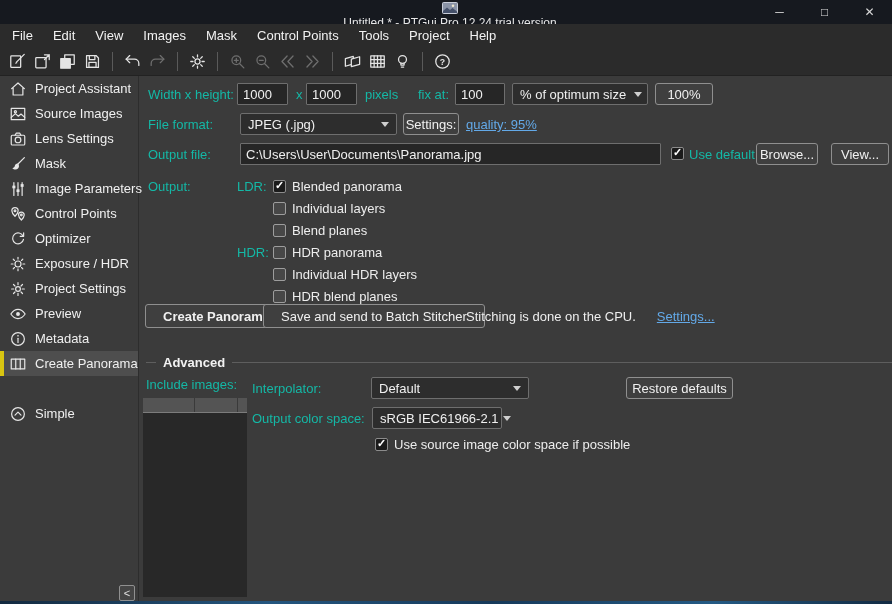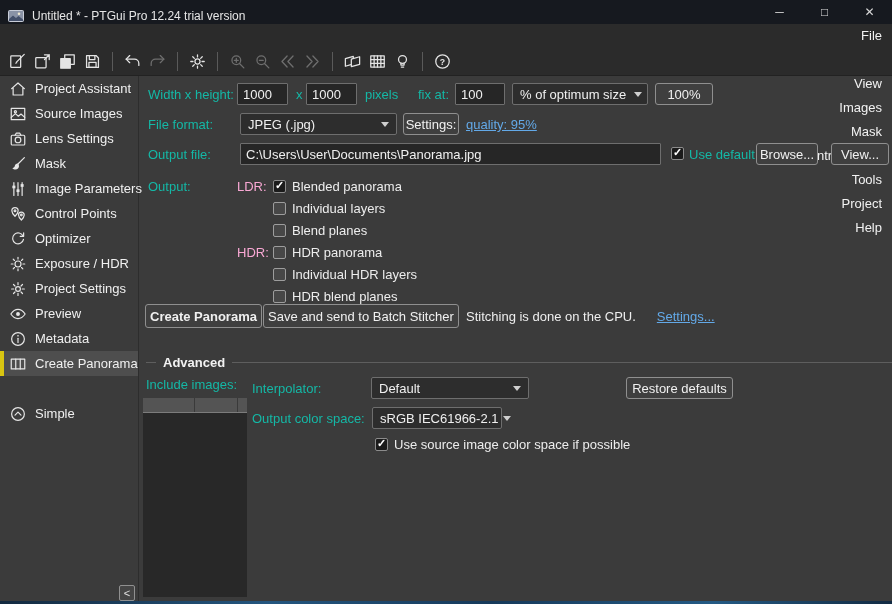--- a/index.html
+++ b/index.html
@@ -1,27 +1,27 @@
 <!DOCTYPE html>
 <html style="--accent: #d9c511; --link: #63a9e8;"><head>
 <meta charset="utf-8">
 <style>
   html,body{margin:0;padding:0;background:#1a1a1a;}
   #window{position:relative;width:892px;height:604px;overflow:hidden;background:#3b3b3b;
           font-family:"Liberation Sans",sans-serif;color:#eeeeee;-webkit-font-smoothing:antialiased;}
 
   
-  #titlebar{position:absolute;top:0;left:0;right:0;height:32px;background:#16191f;display:flex;align-items:center;}
+  #titlebar{position:absolute;top:0;left:0;right:0;height:32px;background:#16191f;display:flex;align-items:center;flex-direction:column;}
   #app-icon{width:16px;height:16px;margin-left:8px;display:flex;}
   #title-text{margin-left:8px;font-size:12px;color:#e6e6e6;white-space:nowrap;}
   #win-controls{position:absolute;right:0;top:0;height:24px;display:flex;}
   .win-btn{width:45px;height:24px;display:flex;align-items:center;justify-content:center;color:#dadada;font-size:12px;}
 
   
-  #menubar{position:absolute;top:24px;left:0;right:0;height:24px;background:#2b2b2b;display:flex;align-items:flex-end;padding-left:2px;flex-direction:column;}
+  #menubar{position:absolute;top:24px;left:0;right:0;height:24px;background:#2b2b2b;display:flex;align-items:flex-start;padding-left:2px;}
   .menu-item{padding:0 10px;font-size:13px;color:#f2f2f2;line-height:24px;white-space:nowrap;}
 
   
   #toolbar{position:absolute;top:48px;left:0;right:0;height:28px;background:#2b2b2b;display:flex;align-items:center;
            padding-left:5px;border-bottom:1px solid #222;box-sizing:border-box;}
   .tb-btn{width:25px;height:24px;display:flex;align-items:center;justify-content:center;color:#e4e4e4;}
   .tb-btn svg{width:19px;height:19px;}
   .tb-btn.disabled{opacity:.36;}
   .tb-sep{width:1px;height:19px;background:#5a5a5a;margin:0 7px;}
 
@@ -37,31 +37,31 @@
                 border-radius:2px;color:#e0e0e0;font-size:11px;display:flex;align-items:center;justify-content:center;box-sizing:border-box;}
 
   
   .form-label{position:absolute;font-size:13px;color:#14b8a6;white-space:nowrap;line-height:15px;}
   .tinput{position:absolute;height:22px;background:#262626;border:1px solid #6e6e6e;color:#f0f0f0;
           font:13px "Liberation Sans",sans-serif;padding:0 5px;box-sizing:border-box;border-radius:1px;outline:none;}
   .select{position:absolute;height:22px;background:#2d2d2d;border:1px solid #6e6e6e;color:#f0f0f0;border-radius:2px;
           display:flex;align-items:center;justify-content:space-between;padding:0 7px;font-size:13px;box-sizing:border-box;white-space:nowrap;}
   .sel-arrow{width:0;height:0;border-left:4px solid transparent;border-right:4px solid transparent;border-top:5px solid #cfcfcf;margin-left:8px;flex:none;}
   .btn{position:absolute;height:22px;background:#3f3f3f;border:1px solid #8f8f8f;color:#f0f0f0;border-radius:3px;
-       display:flex;align-items:center;justify-content:center;font-size:13px;padding:0 4px;box-sizing:border-box;white-space:nowrap;}
+       display:flex;align-items:center;justify-content:center;font-size:13px;padding:0 17px;box-sizing:border-box;white-space:nowrap;}
   .link{position:absolute;font-size:13px;color:var(--link,#63a9e8);text-decoration:underline;white-space:nowrap;cursor:pointer;}
   .cb{width:13px;height:13px;background:#474747;border:1px solid #9d9d9d;border-radius:2px;box-sizing:border-box;position:relative;flex:none;}
   .cb.checked{background:#1b1b1b;border-color:#8c8c8c;}
   .cb.checked::after{content:"✓";position:absolute;left:1px;top:-2px;color:#ffffff;font-size:11px;font-weight:bold;}
   .cb-label{font-size:13px;color:#ededed;margin-left:6px;white-space:nowrap;}
 
   
   #output-rows{position:absolute;left:237px;top:175px;}
   .out-row{height:22px;display:flex;align-items:center;}
-  .out-group{width:32px;margin-right:4px;font-size:13px;color:#f9a8d4;text-align:left;flex:none;}
+  .out-group{width:32px;margin-right:4px;font-size:13px;color:#14b8a6;text-align:left;flex:none;}
 
   
   #cpu-row{position:absolute;left:466px;top:304px;height:24px;display:flex;align-items:center;font-size:13px;white-space:nowrap;}
   #cpu-row .inline-link{color:var(--link,#63a9e8);text-decoration:underline;margin-left:21px;cursor:pointer;}
   .big-btn{height:24px;}
 
   
   #adv-sep{position:absolute;left:146px;right:0;top:355px;height:14px;display:flex;align-items:center;}
   #adv-sep .line{height:1px;background:#5e5e5e;}
   #adv-sep .pre{width:10px;flex:none;}

